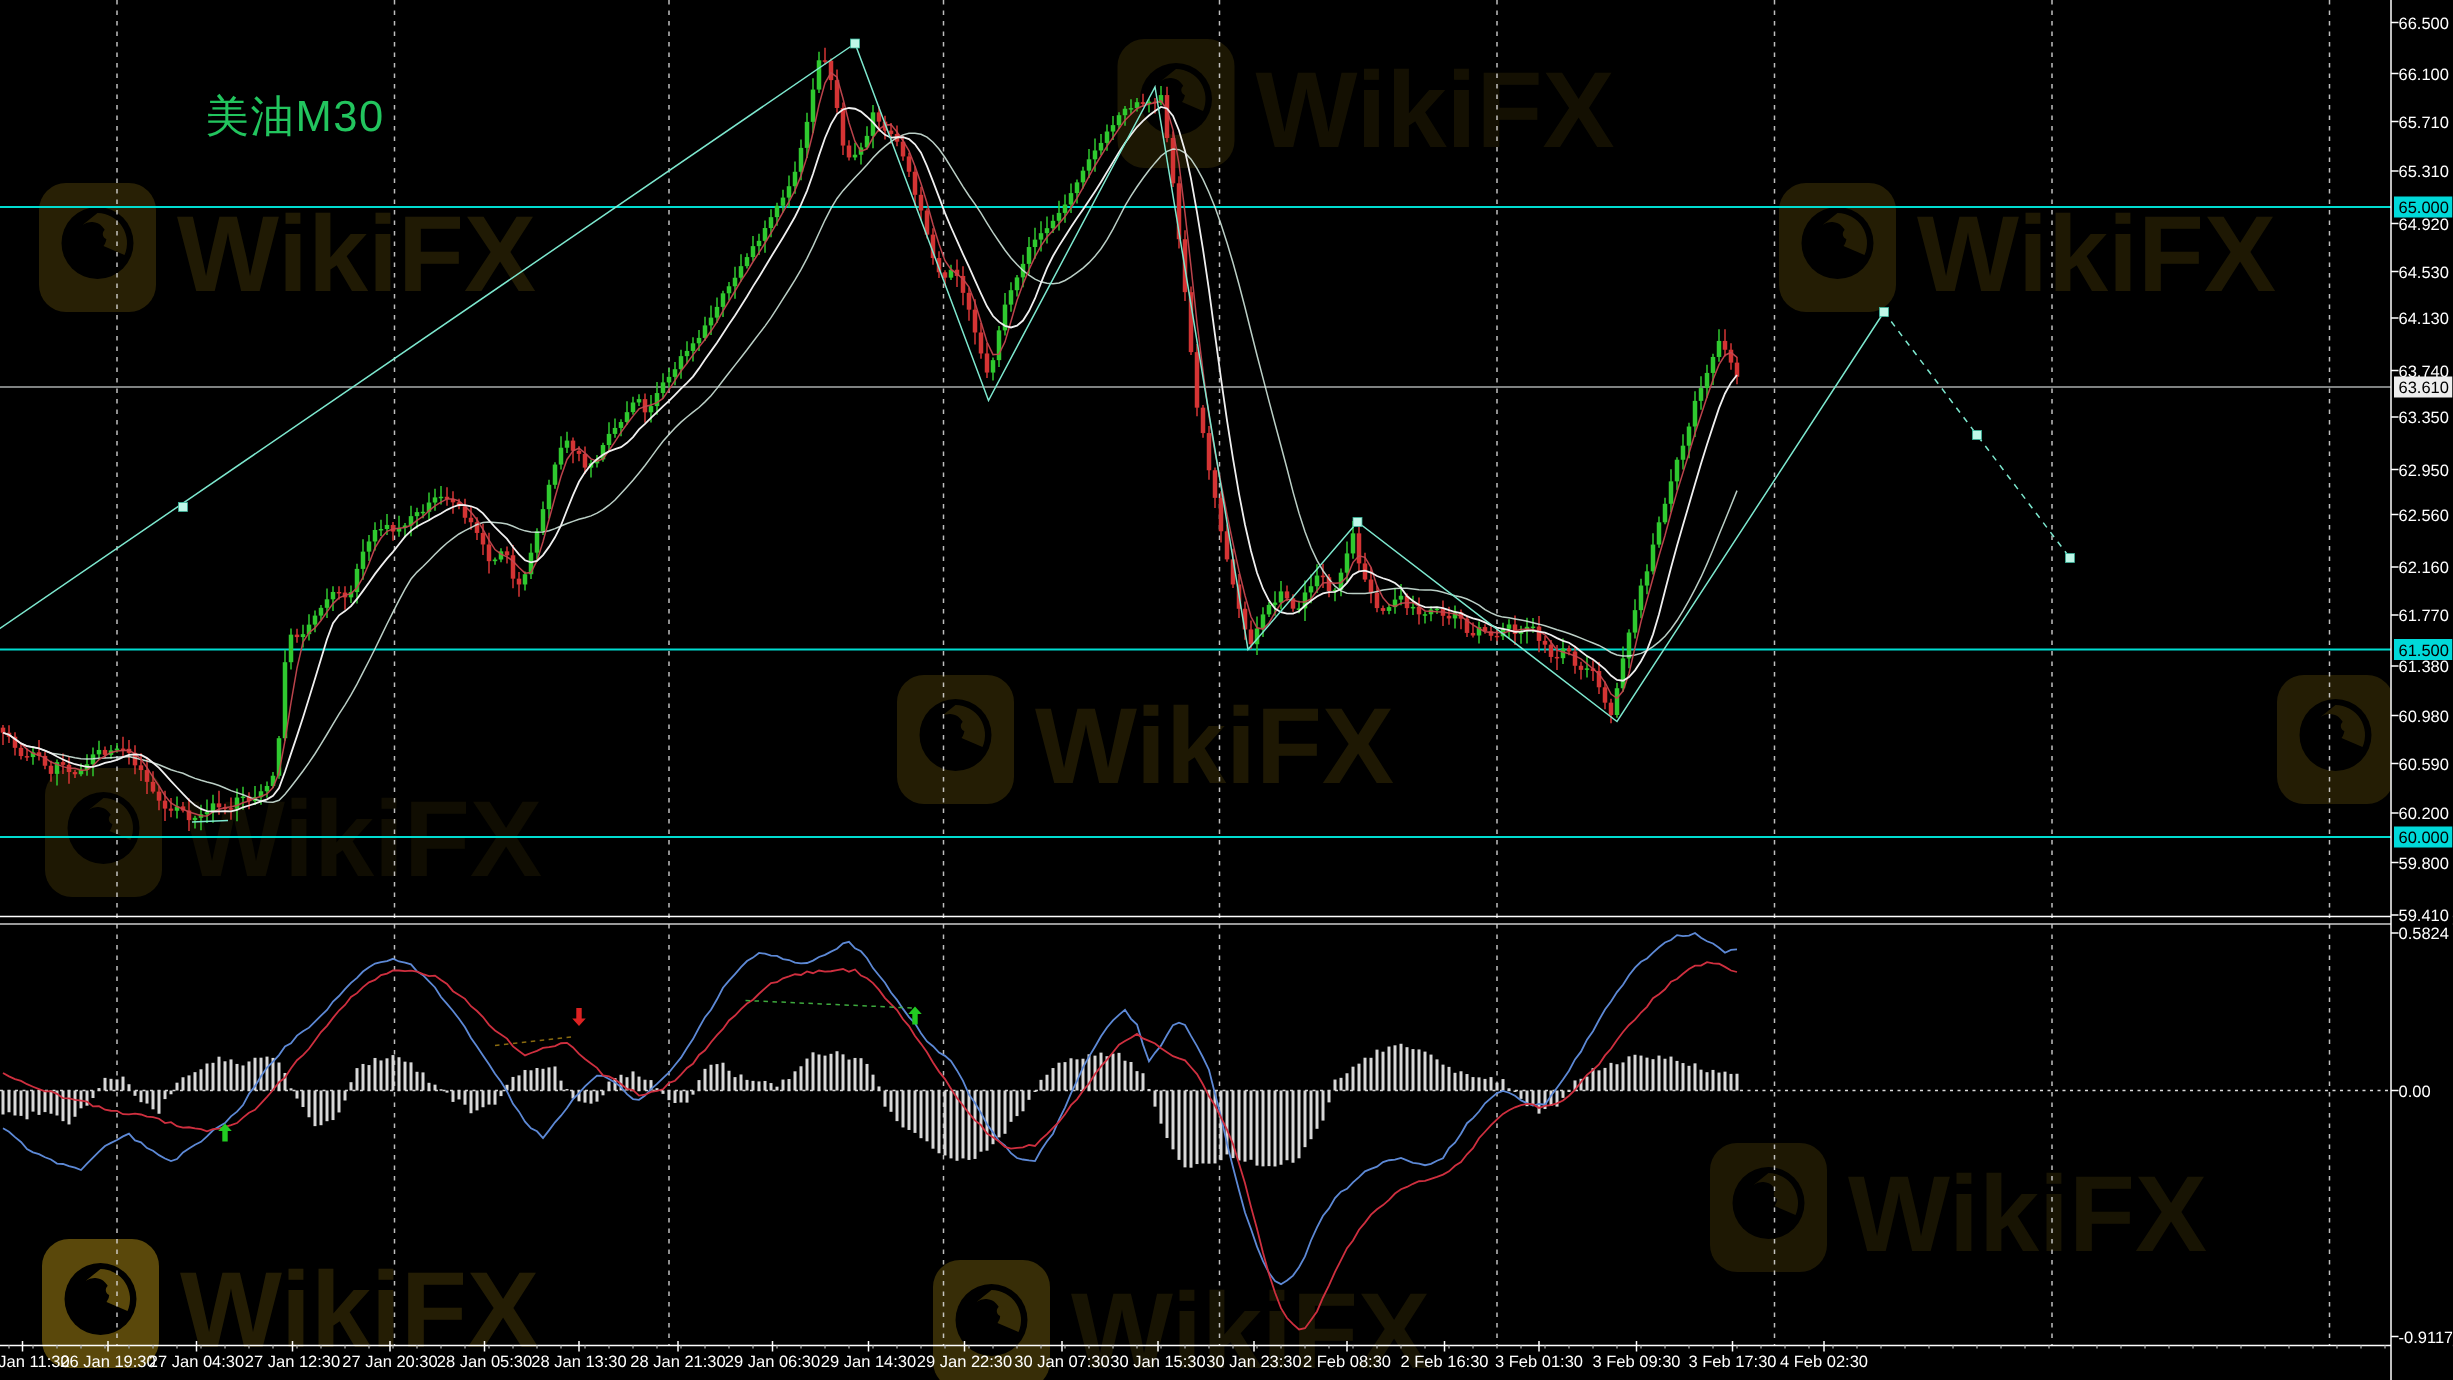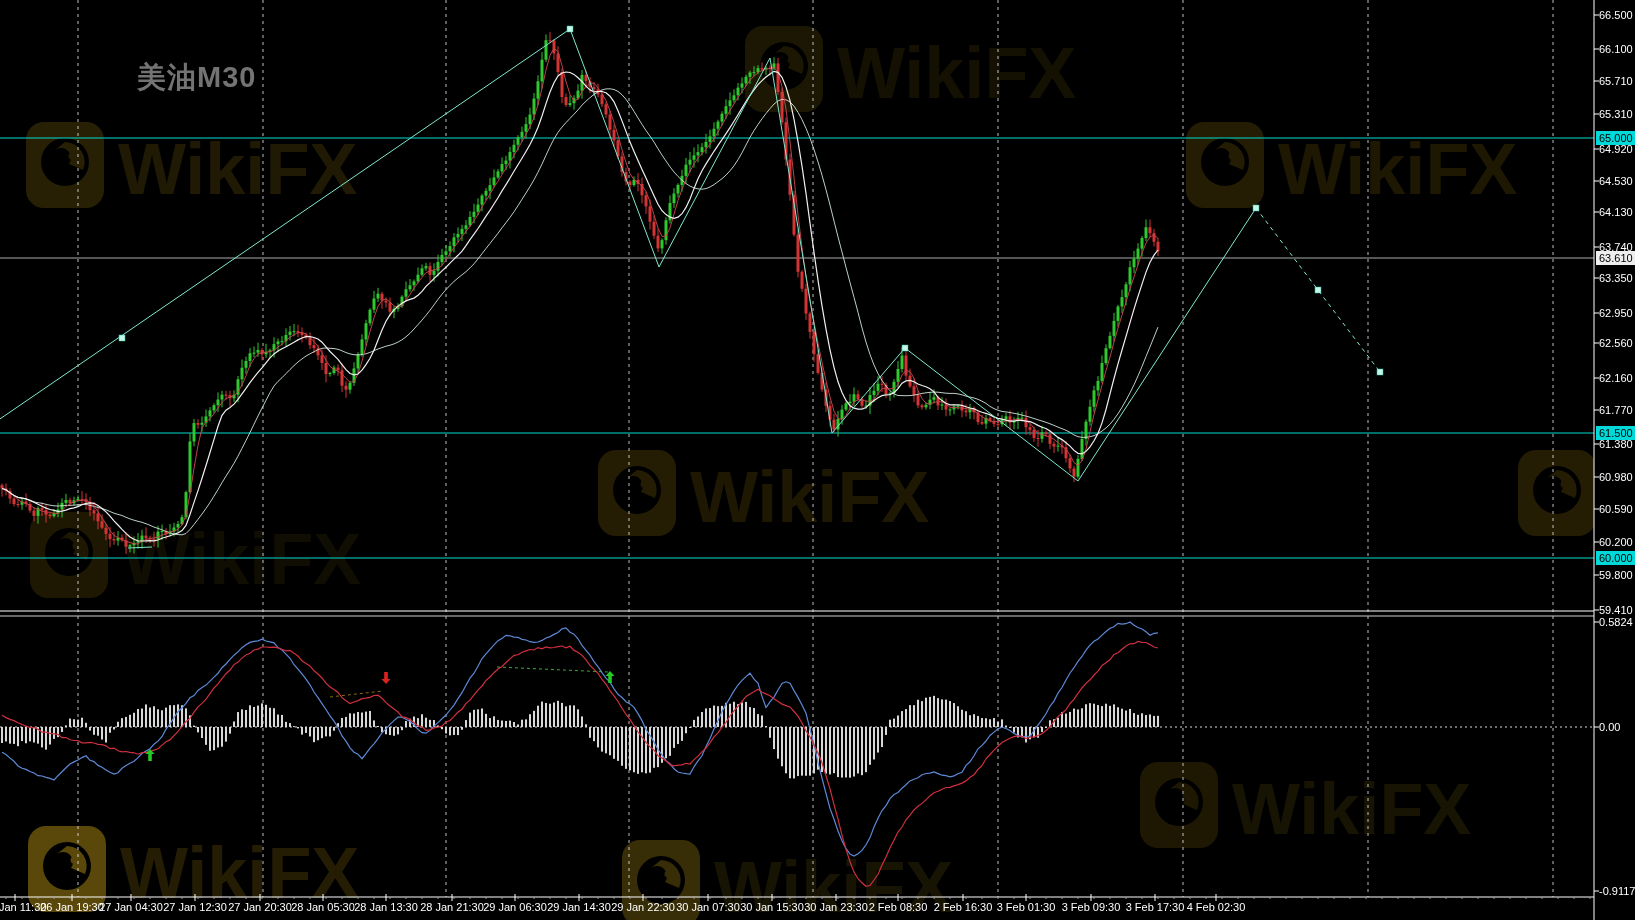--- a/index.html
+++ b/index.html
@@ -1,20 +1,20 @@
 <!DOCTYPE html>
 <html><head>
 <meta charset="utf-8">
 <style>
   html,body{margin:0;padding:0;background:#000;}
   #stage{position:relative;width:1635px;height:920px;background:#000;overflow:hidden;
          font-family:"Liberation Sans",sans-serif;}
   #chart{position:absolute;left:0;top:0;}
-  #title{position:absolute;left:137px;top:58px;font-size:29px;font-weight:700;
-         color:#737373;letter-spacing:1px;font-family:"Liberation Sans",sans-serif;}
+  #title{position:absolute;left:137px;top:58px;font-size:29px;font-weight:400;
+         color:#22c55e;letter-spacing:1px;font-family:"Liberation Sans",sans-serif;}
   #cursor{position:absolute;left:1205px;top:0;width:0;height:0;}
 </style>
 </head>
 <body>
 
 <div id="stage">
   <svg id="chart" width="1635" height="920">
       <defs>
         <clipPath id="plotclip">
           <rect x="0" y="0" width="1594" height="920"></rect>

